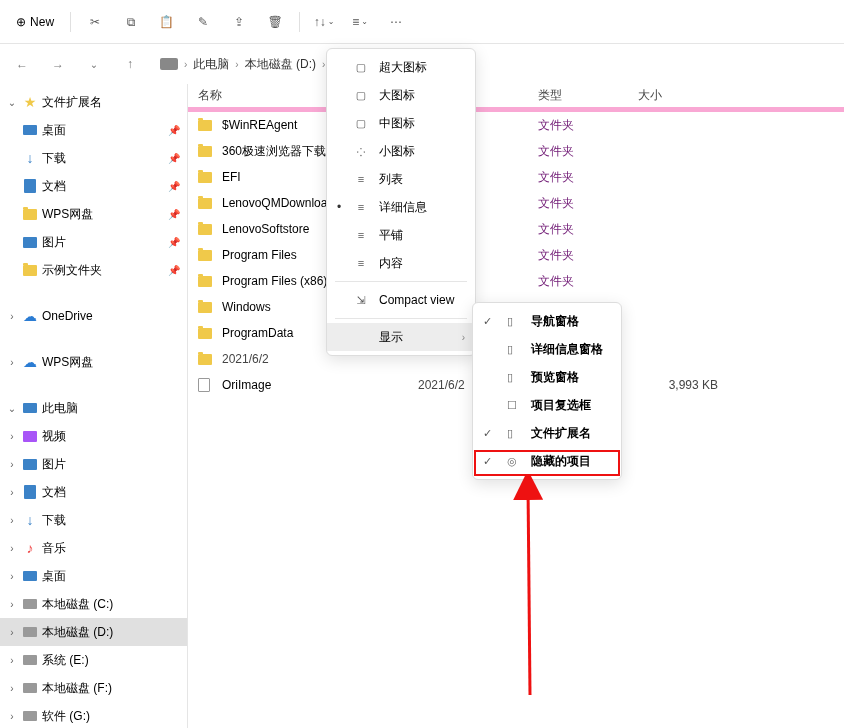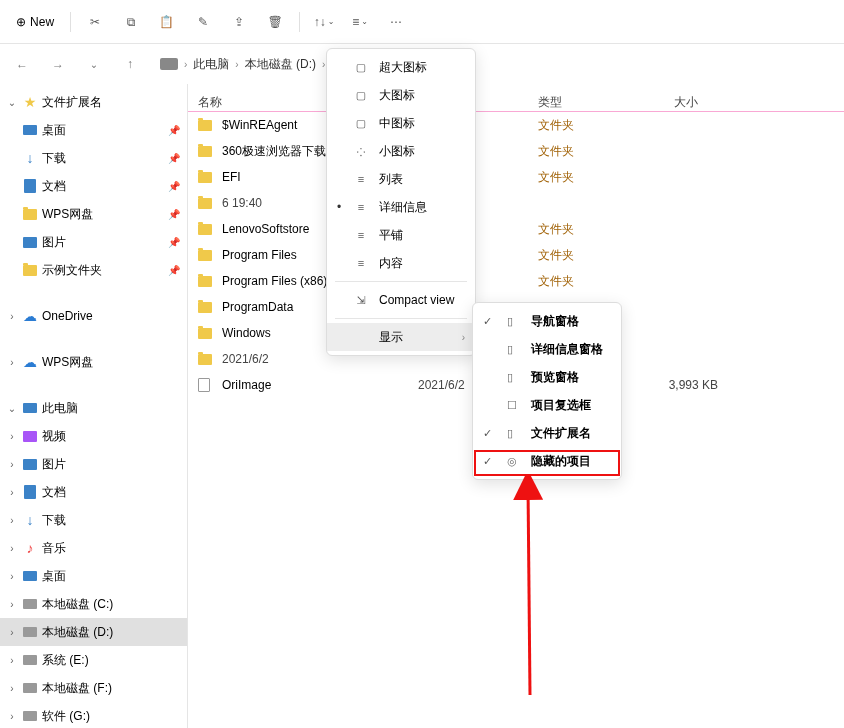--- a/index.html
+++ b/index.html
@@ -36,29 +36,29 @@
 .dl-ic { color: #3b82c7; font-size: 14px; }
 .doc-ic { width: 12px; height: 14px; background: #3b82c7; border-radius: 1px; }
 .pic-ic { width: 14px; height: 11px; background: #3b82c7; border-radius: 1px; }
 .cloud-ic { color: #2b7cd3; font-size: 14px; }
 .pc-ic { width: 14px; height: 10px; background: #3b82c7; border-radius: 1px; }
 .disk-small { width: 14px; height: 10px; background: #999; border-radius: 1px; }
 .video-ic { width: 14px; height: 11px; background: #a855f7; border-radius: 1px; }
 .music-ic { color: #ef4444; font-size: 14px; }
 
 .content { flex: 1; overflow: auto; position: relative; }
-.cols { display: flex; height: 28px; align-items: flex-end; padding-left: 10px; color: #444; border-bottom: 1px solid #f9a8d4; }
+.cols { display: flex; height: 28px; align-items: center; padding-left: 10px; color: #444; border-bottom: 5px solid #f9a8d4; }
 .col-name { width: 220px; }
 .col-type { width: 100px; margin-left: 120px; }
-.col-size { width: 80px; margin-left: 36px; }
+.col-size { width: 80px; }
 .frow { display: flex; height: 26px; align-items: center; padding-left: 10px; }
 .frow .ficon { width: 18px; margin-right: 6px; display: flex; align-items: center; }
 .frow .fname { width: 196px; white-space: nowrap; overflow: hidden; }
 .frow .fdate { width: 120px; color: #444; }
-.frow .ftype { width: 100px; color: #a16207; }
+.frow .ftype { width: 100px; color: #701a75; }
 .frow .fsize { width: 80px; color: #444; text-align: right; }
 .file-ic { width: 12px; height: 14px; border: 1px solid #999; border-radius: 1px; }
 
 
 .menu1 { position: absolute; left: 326px; top: 48px; width: 150px; background: #fff; border: 1px solid #ddd; border-radius: 6px; box-shadow: 0 4px 16px rgba(0,0,0,0.12); padding: 4px 0; z-index: 20; }
 .menu1 .mrow { display: flex; align-items: center; height: 28px; padding: 0 10px; gap: 10px; }
 .menu1 .mrow.active { background: #ededed; }
 .menu1 .mic { width: 16px; text-align: center; color: #555; font-size: 11px; }
 .menu1 .msep { height: 1px; background: #e5e5e5; margin: 4px 8px; }
 .menu1 .mlabel { flex: 1; }
@@ -303,20 +303,21 @@
           </span>
     <span class="fname">EFI</span>
     <span class="fdate">6 17:18</span>
     <span class="ftype">文件夹</span>
     <span class="fsize"></span>
   </div>
   <div class="frow">
     <span class="ficon">
             <span class="folder-ic"></span>
           </span>
+    <span class="fname">LenovoQMDownloa</span>
     <span class="fdate">6 19:40</span>
     <span class="ftype">文件夹</span>
     <span class="fsize"></span>
   </div>
   <div class="frow">
     <span class="ficon">
             <span class="folder-ic"></span>
           </span>
     <span class="fname">LenovoSoftstore</span>
     <span class="fdate">6 23:31</span>
@@ -338,31 +339,31 @@
           </span>
     <span class="fname">Program Files (x86)</span>
     <span class="fdate">6 15:00</span>
     <span class="ftype">文件夹</span>
     <span class="fsize"></span>
   </div>
   <div class="frow">
     <span class="ficon">
             <span class="folder-ic"></span>
           </span>
+    <span class="fname">Windows</span>
+    <span class="fdate">2021/4/7</span>
+    <span class="ftype"></span>
+    <span class="fsize"></span>
+  </div>
+  <div class="frow">
+    <span class="ficon">
+            <span class="folder-ic"></span>
+          </span>
     <span class="fname">ProgramData</span>
     <span class="fdate"></span>
-    <span class="ftype"></span>
-    <span class="fsize"></span>
-  </div>
-  <div class="frow">
-    <span class="ficon">
-            <span class="folder-ic"></span>
-          </span>
-    <span class="fname">Windows</span>
-    <span class="fdate">2021/4/7</span>
     <span class="ftype"></span>
     <span class="fsize"></span>
   </div>
   <div class="frow">
     <span class="ficon">
             <span class="folder-ic"></span>
           </span>
     <span class="fdate">2021/6/2</span>
     <span class="ftype"></span>
     <span class="fsize"></span>

